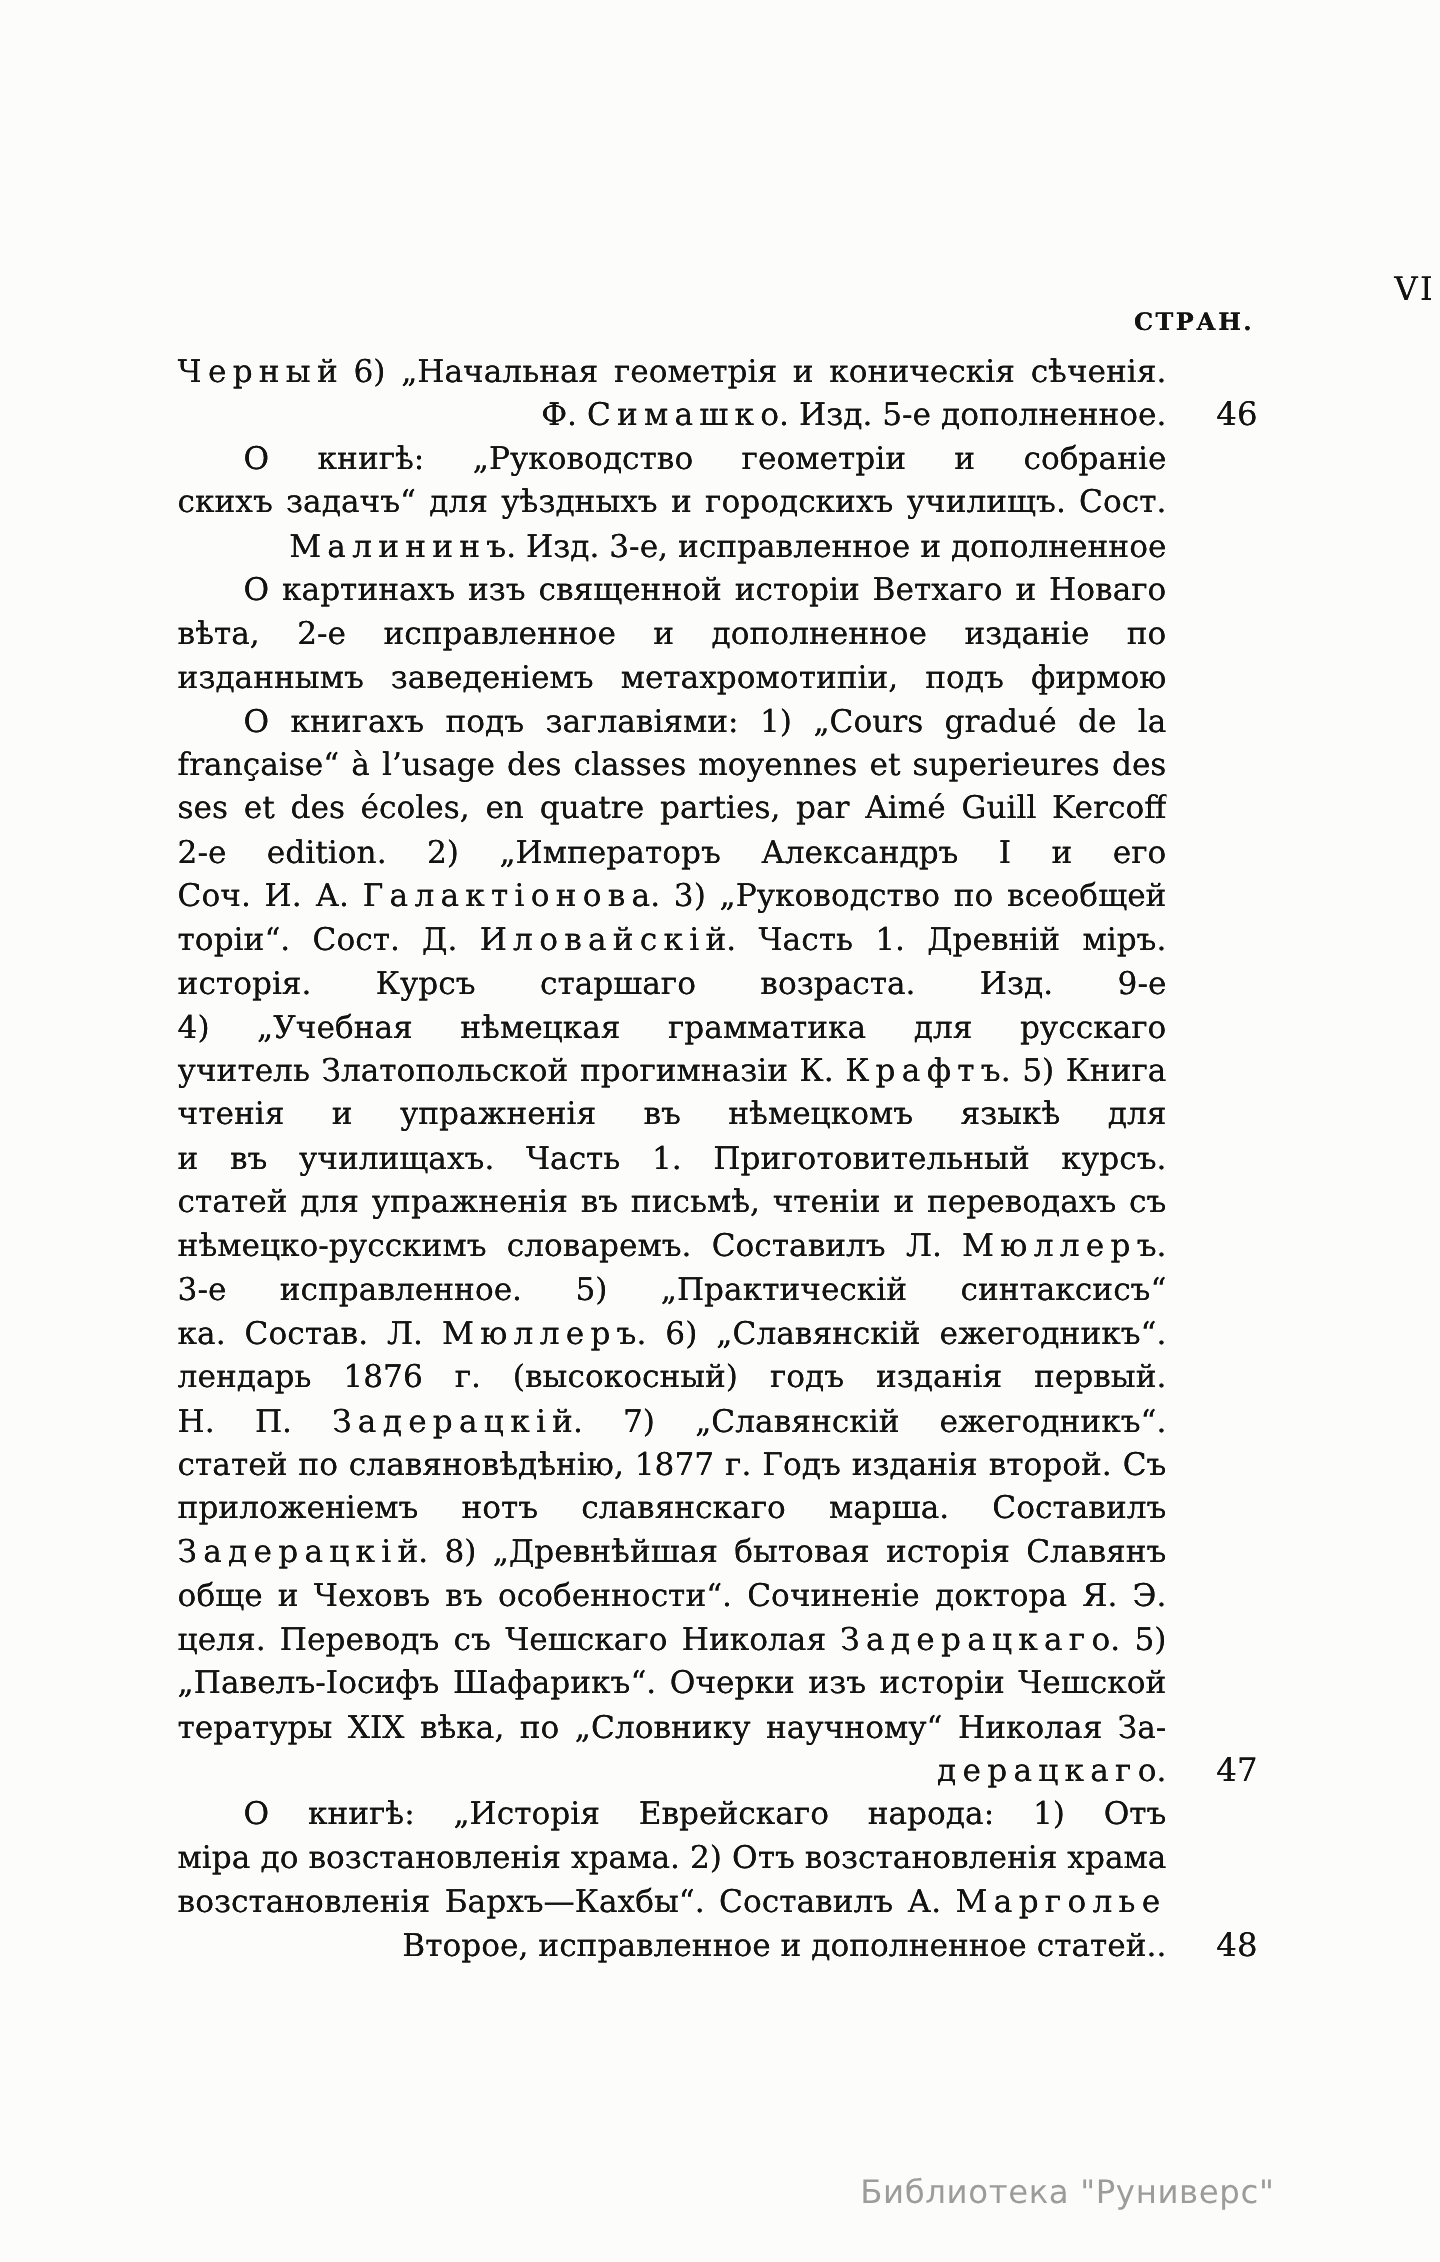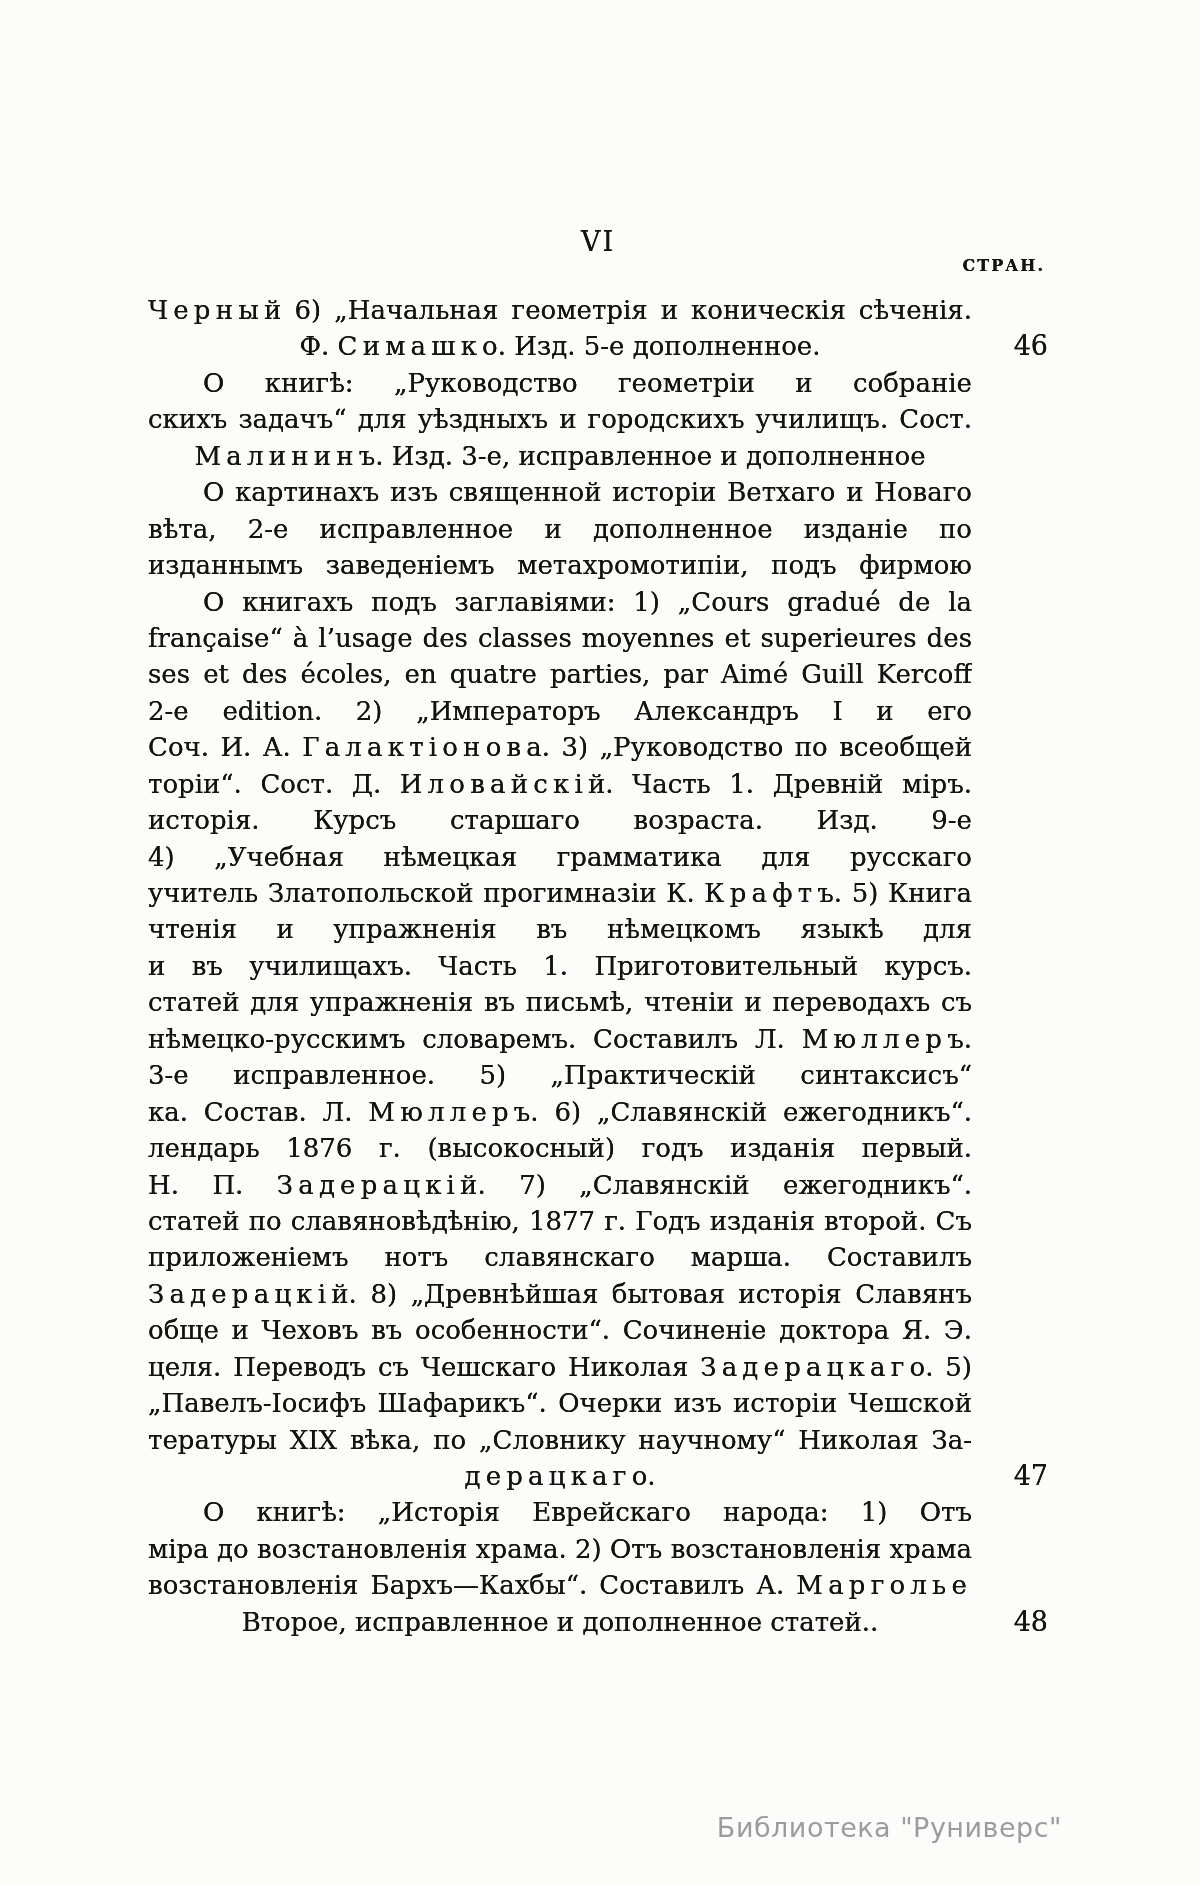--- a/index.html
+++ b/index.html
@@ -7,42 +7,42 @@
     position:relative;
     width:1200px;height:1885px;
     margin:0 auto;
     background:#fcfcfa;
     font-family:"DejaVu Serif","Liberation Serif",serif;
     color:#131311;
     overflow:hidden;
   }
   .folio{
     position:absolute;top:226px;left:0;width:1196px;
-    text-align:center;font-size:27px;letter-spacing:2px;
+    text-align:right;font-size:27px;letter-spacing:2px;
     text-shadow:0 0 .5px currentColor;
   }
   .col-header{
     position:absolute;top:256px;right:155px;
-    font-size:16px;font-weight:bold;letter-spacing:2px;
+    font-size:20px;font-weight:bold;letter-spacing:2px;
     text-shadow:0 0 .4px currentColor;
     margin-left:21px;
   }
   .text-col{
     position:absolute;left:148px;top:292px;width:824px;
   }
   .line{
     position:relative;
     height:36.45px;line-height:36.45px;
     font-size:26px;
     text-shadow:0 0 .5px currentColor;
     overflow:visible;
   }
   .line .t{
     display:block;height:36.45px;overflow:hidden;
-    text-align:center;
+    text-align:right;
   }
   .line.j .t{
     text-align:justify;
     text-align-last:justify;
   }
   .line.ind .t{ text-indent:55px; }
   .pg{
     position:absolute;top:0;right:-76px;
     font-size:27px;line-height:36.45px;
     white-space:nowrap;

